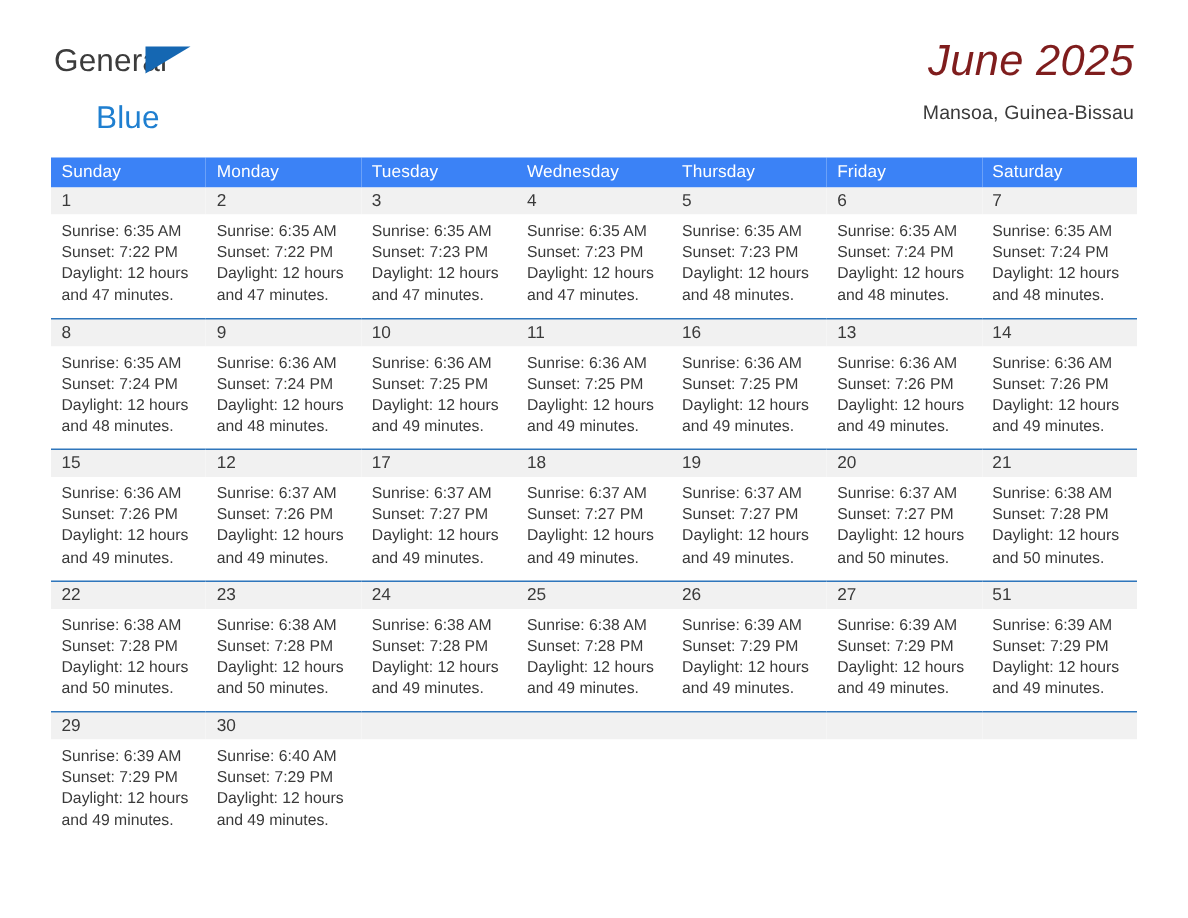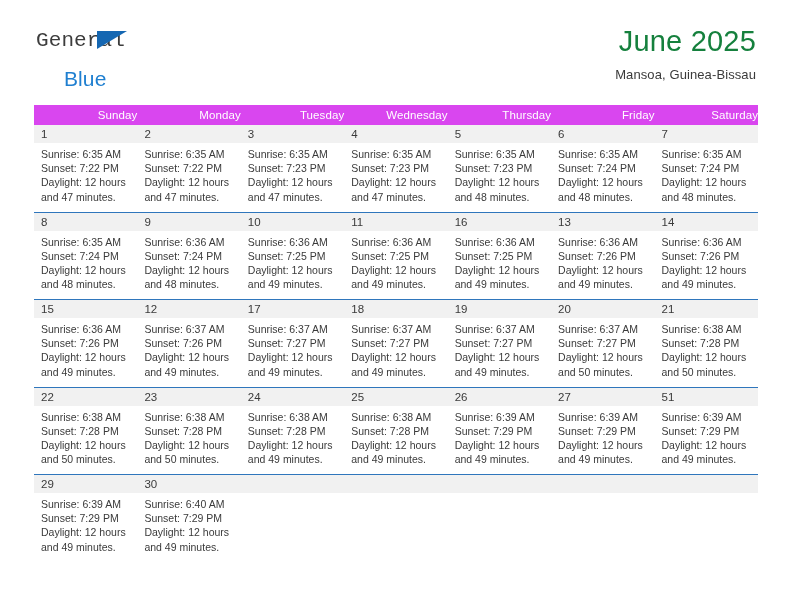--- a/index.html
+++ b/index.html
@@ -36,21 +36,21 @@
     width: 150px;
     height: 52px;
     line-height: 1;
     user-select: none;
   }
   .logo-row1 {
     position: relative;
     font-size: 21px;
     color: #3c3c3c;
     letter-spacing: 0.1px;
-    font-family: Liberation Mono, monospace;
+    font-family: Liberation Sans, sans-serif;
     display: inline-block;
   }
   .logo-tri {
     position: absolute;
     left: 61px;
     top: 1px;
     width: 0;
     height: 0;
     border-left: 30px solid #1567b2;
     border-bottom: 18px solid transparent;
@@ -64,48 +64,49 @@
   }
 
   .title-block {
     position: absolute;
     right: 36px;
     top: 26px;
     text-align: right;
   }
   .cal-title {
     font-size: 29px;
-    color: #15803d;
+    color: #7f1d1d;
     font-weight: normal;
     line-height: 1.1;
     margin: 0;
     letter-spacing: 0.2px;
+    font-style: italic;
   }
   .cal-subtitle {
     font-size: 13px;
     color: #3a3a3a;
     margin-top: 9px;
     letter-spacing: 0.1px;
   }
 
   
   .calendar {
     position: absolute;
     left: 34px;
     top: 105px;
     width: 724px;
     border-collapse: collapse;
     table-layout: fixed;
   }
   .calendar th {
-    background: #d946ef;
+    background: #3b82f6;
     color: #ffffff;
     font-size: 11.5px;
     font-weight: normal;
-    text-align: right;
+    text-align: left;
     padding: 4px 0 4px 7px;
     height: 19px;
     box-sizing: border-box;
     letter-spacing: 0.1px;
   }
   .daynum-cell {
     background: #f1f1f1;
     font-size: 11.5px;
     color: #3a3a3a;
     padding: 3px 0 3px 7px;

